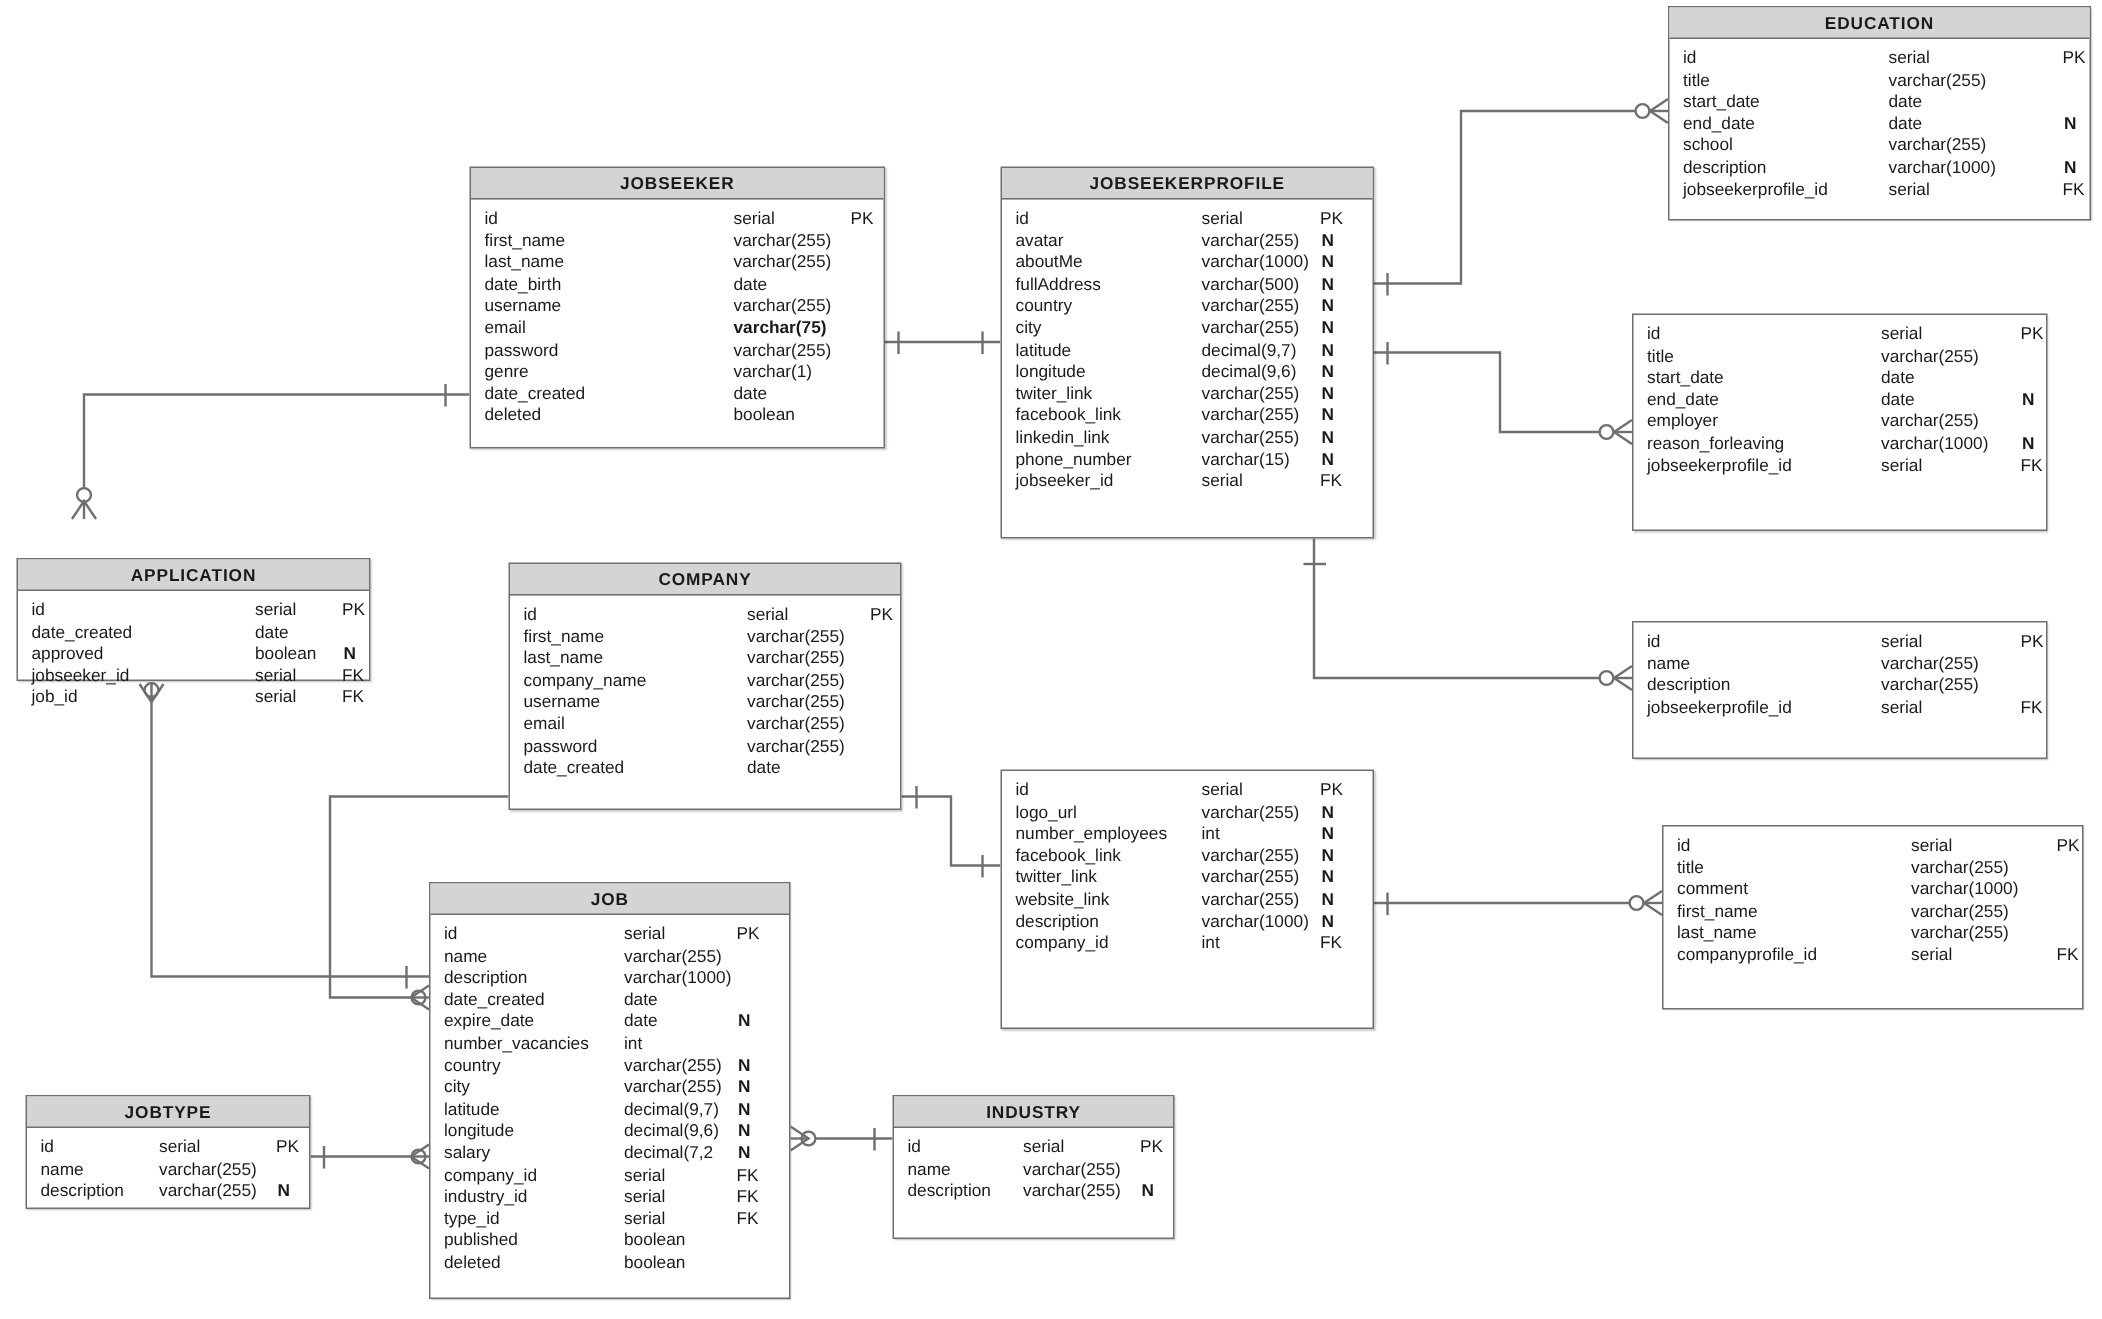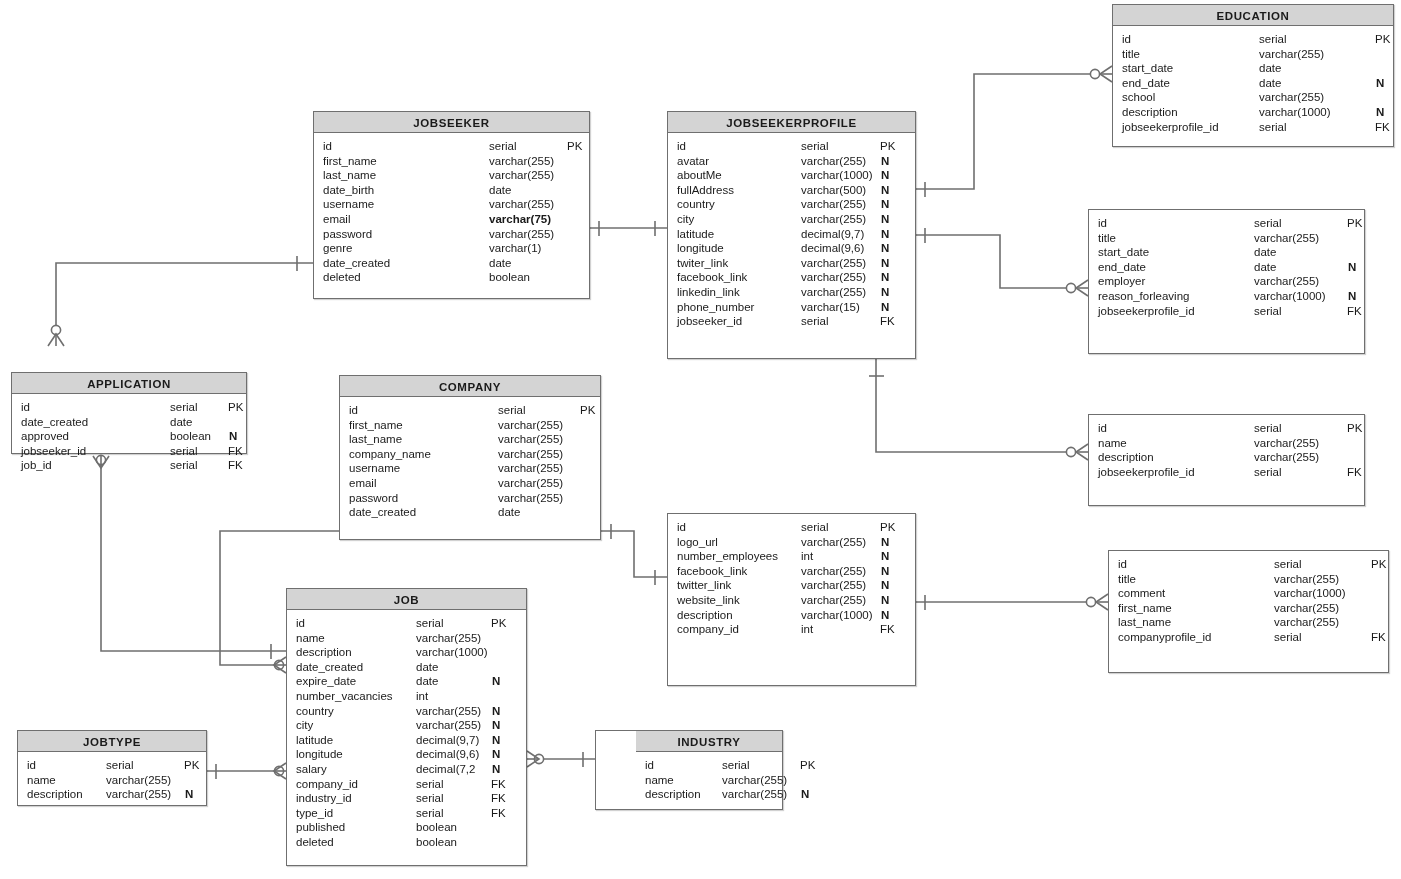--- a/index.html
+++ b/index.html
@@ -534,21 +534,21 @@
             <span class="nm">name</span>
             <span class="ty" style="left: 88px;">varchar(255)</span>
           </div>
           <div class="attr">
             <span class="nm">description</span>
             <span class="ty" style="left: 88px;">varchar(255)</span>
             <span class="nl" style="left: 167px;">N</span>
           </div>
         </div>
       </div>
-      <div class="entity" style="left: 595px; top: 730px; width: 188px; height: 80px; padding-left: 40px;">
+      <div class="entity" style="left: 595px; top: 730px; width: 188px; height: 96px;">
         <div class="hdr">INDUSTRY</div>
         <div class="body">
           <div class="attr">
             <span class="nm">id</span>
             <span class="ty" style="left: 86px;">serial</span>
             <span class="ky" style="left: 164px;">PK</span>
           </div>
           <div class="attr">
             <span class="nm">name</span>
             <span class="ty" style="left: 86px;">varchar(255)</span>

